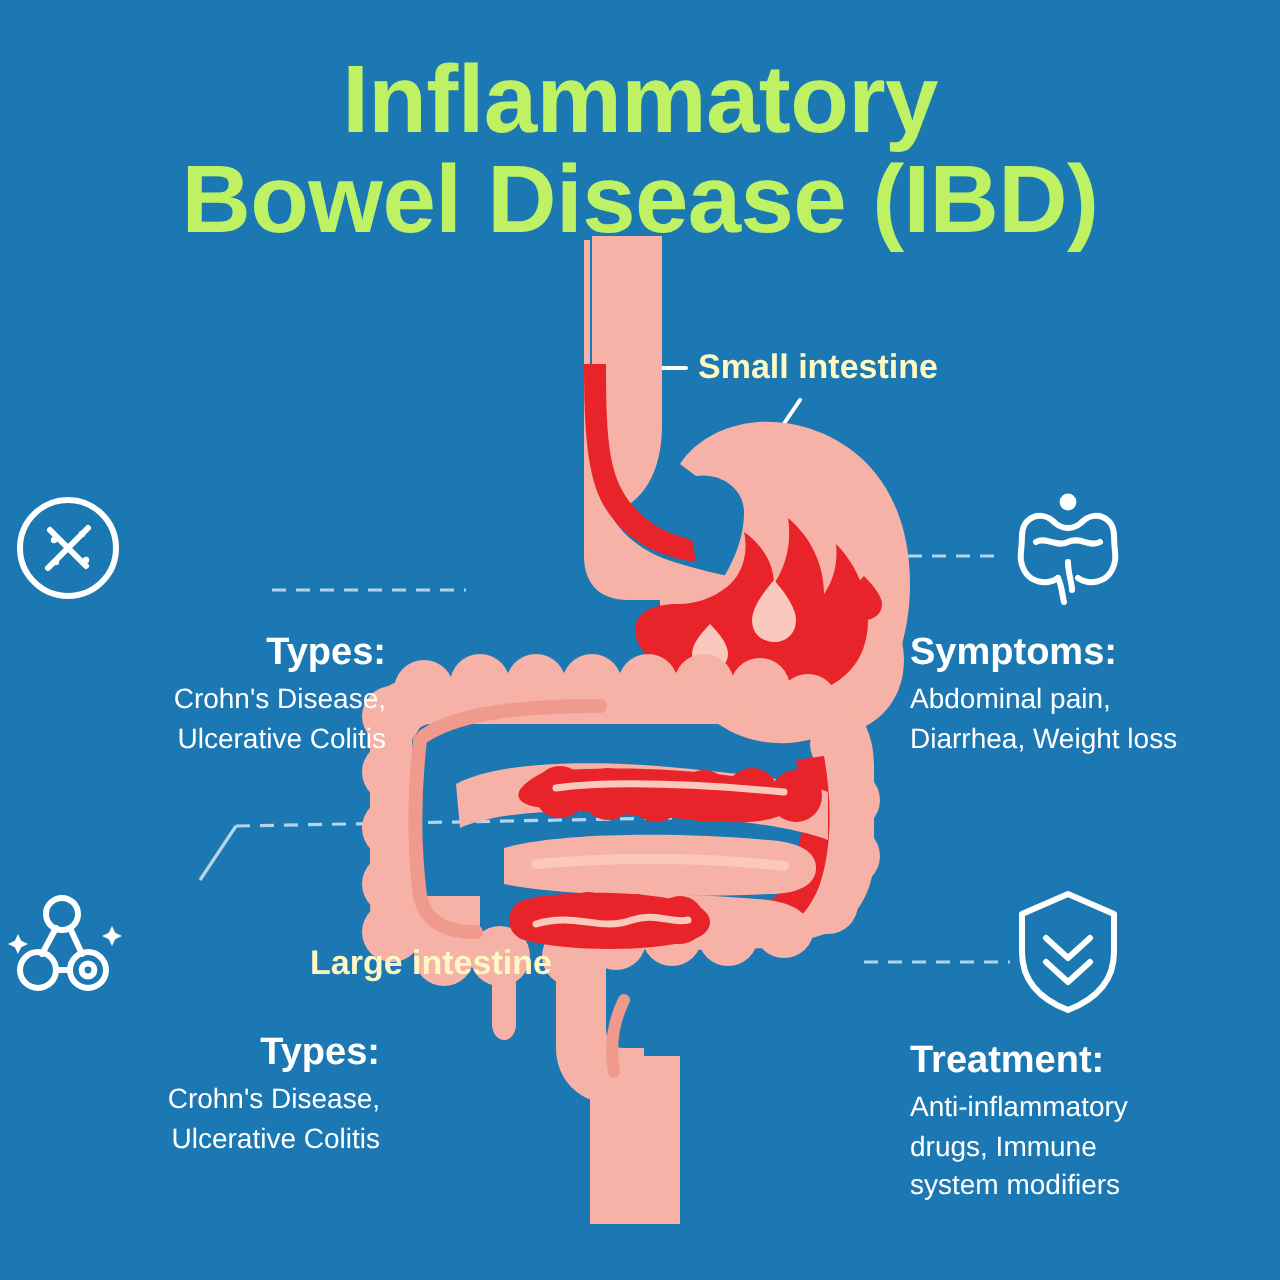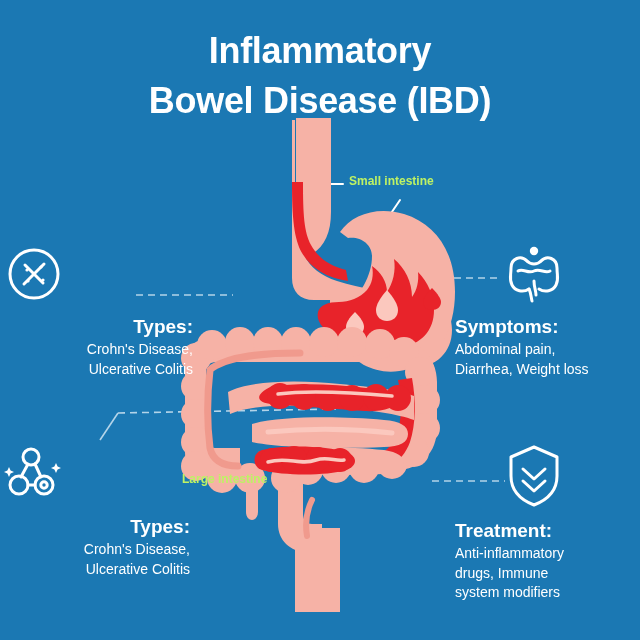--- a/index.html
+++ b/index.html
@@ -7,22 +7,22 @@
     width:640px;height:640px;overflow:hidden;
     background:#1b78b3;
     font-family:"Liberation Sans",sans-serif;
     position:relative;
   }
   #stage{position:absolute;inset:0;width:640px;height:640px;}
 
   
   .title{
     position:absolute;left:0;top:26px;width:640px;
-    text-align:center;color:#ffffff;
-    font-size:36px;line-height:50px;font-weight:bold;
+    text-align:center;color:#bef264;
+    font-size:48px;line-height:50px;font-weight:bold;
     letter-spacing:-0.3px;
     white-space:pre-line;
   }
 
   
   .callout{position:absolute;width:190px;text-align:right;color:#fff;}
   .callout .ico{display:block;margin:0 auto 10px auto;}
   .callout .head{
     font-size:19px;font-weight:bold;line-height:23px;margin-bottom:2px;
   }
@@ -31,23 +31,23 @@
     white-space:pre-line;
   }
   #callout-types-top{left:3px;top:243px;}
   #callout-types-bottom{left:0px;top:443px;}
   #callout-symptoms{left:455px;top:243px;text-align:left;}
   #callout-symptoms .ico{margin-left:48px;}
   #callout-treatment{left:455px;top:443px;text-align:left;}
   #callout-treatment .ico{margin-left:48px;}
 
   
-  .anat{position:absolute;color:#bef264;font-weight:bold;font-size:12px;}
+  .anat{position:absolute;color:#fef9c3;font-weight:bold;font-size:17px;}
   #label-small-intestine{left:349px;top:174px;}
-  #label-large-intestine{left:155px;top:472px;margin-left:27px;}
+  #label-large-intestine{left:155px;top:472px;}
 
   svg{display:block;}
   .lines{position:absolute;left:0;top:0;}
 </style>
 </head>
 <body>
 
 <div id="stage">
 
   <div class="title">Inflammatory

